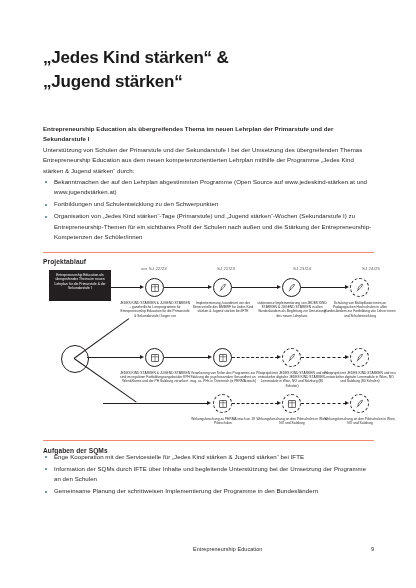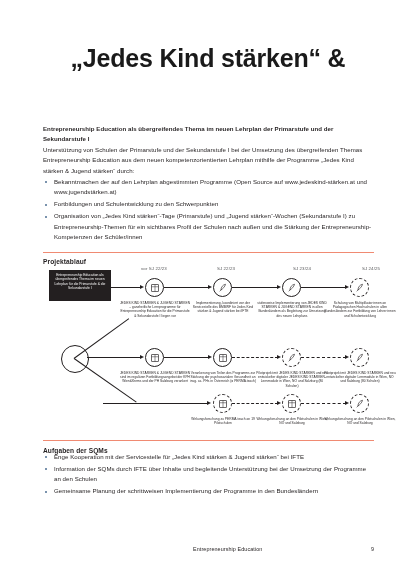--- a/index.html
+++ b/index.html
@@ -22,26 +22,25 @@
   }
 
   
   .title-block {
     position: absolute;
     left: 43px;
     top: 46px;
     width: 330px;
   }
   .title-line {
-    font-size: 25px;
+    font-size: 17px;
     font-weight: 700;
     letter-spacing: -0.2px;
     line-height: 24px;
     color: #1a1a1a;
-    text-align: center;
   }
 
   
   .intro {
     position: absolute;
     left: 43px;
     top: 124px;
     width: 331px;
   }
   .lead {
@@ -212,20 +211,21 @@
   }
   .footer .f-title { margin-left: 150px; }
 </style>
 </head>
 <body>
 
 <div class="page">
 
   <div class="title-block">
     <div class="title-line">„Jedes Kind stärken“ &amp;</div>
+    <div class="title-line">„Jugend stärken“</div>
   </div>
 
   <div class="intro">
     <div class="lead">Entrepreneurship Education als übergreifendes Thema im neuen Lehrplan der Primarstufe und der Sekundarstufe I</div>
     <div class="para" style="margin-top:0px;">Unterstützung von Schulen der Primarstufe und der Sekundarstufe I bei der Umsetzung des übergreifenden Themas Entrepreneurship Education aus dem neuen kompetenzorientierten Lehrplan mithilfe der Programme „Jedes Kind stärken &amp; Jugend stärken“ durch:</div>
     <ul class="bullets" style="margin-top:1px;">
       <li><span>Bekanntmachen der auf den Lehrplan abgestimmten Programme (Open Source auf www.jedeskind-stärken.at und www.jugendstärken.at)</span></li>
       <li><span>Fortbildungen und Schulentwicklung zu den Schwerpunkten</span></li>
       <li><span>Organisation von „Jedes Kind stärken“-Tage (Primarstufe) und „Jugend stärken“-Wochen (Sekundarstufe I) zu Entrepreneurship-Themen für ein sichtbares Profil der Schulen nach außen und die Stärkung der Entrepreneurship-Kompetenzen der Schüler/innen</span></li>
     </ul>

